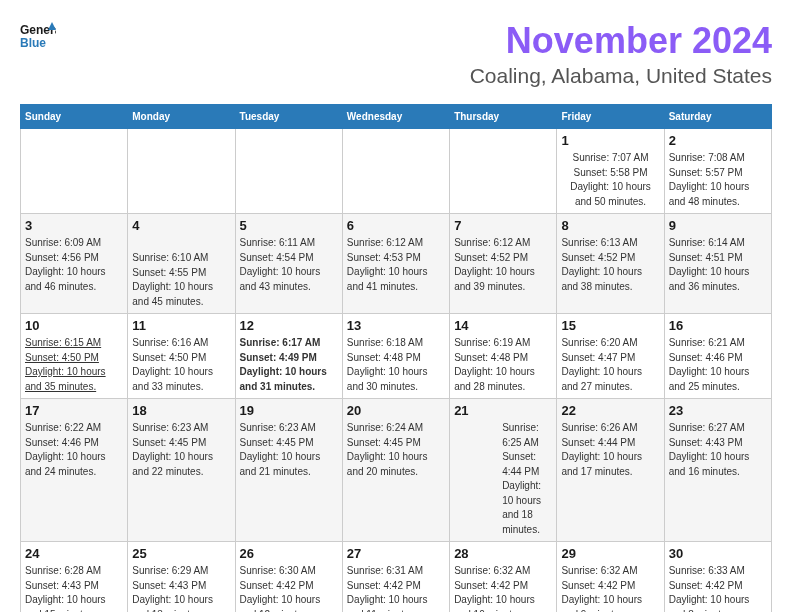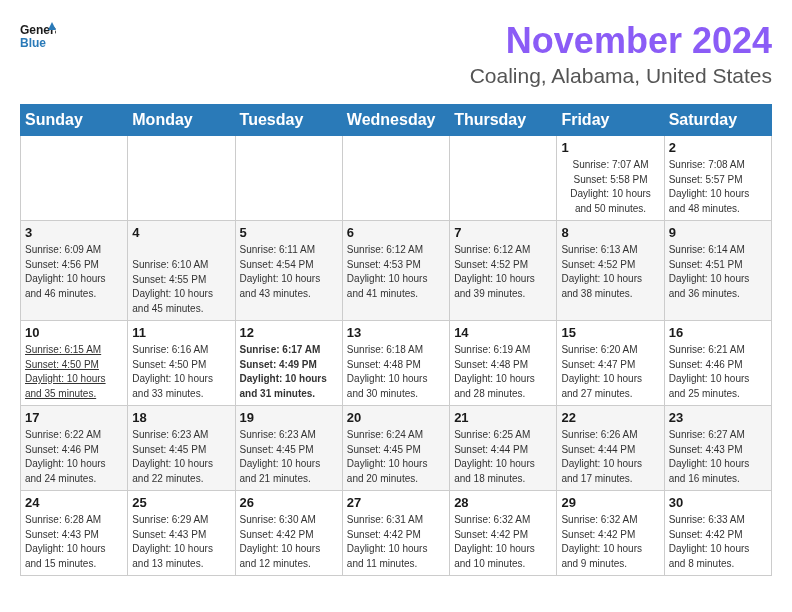--- a/index.html
+++ b/index.html
@@ -41,21 +41,21 @@
     .calendar-table {
       width: 100%;
       border-collapse: collapse;
       font-size: 11px;
     }
     .calendar-table thead tr th {
       background-color: #2a7ab8;
       color: #fff;
       padding: 6px 4px;
       text-align: left;
-      font-size: 16px;
+      font-size: 10px;
       font-weight: bold;
       border: 1px solid #2a7ab8;
     }
     .calendar-table tbody tr td {
       border: 1px solid #ccc;
       vertical-align: top;
       padding: 4px;
       height: 85px;
       width: calc(100% / 7);
       background: #fff;
@@ -255,21 +255,21 @@
         </td>
         <td>
           <div class="day-number">20</div>
           <div class="day-info" style="white-space: pre-line;">Sunrise: 6:24 AM
 Sunset: 4:45 PM
 Daylight: 10 hours
 and 20 minutes.</div>
         </td>
         <td>
           <div class="day-number">21</div>
-          <div class="day-info" style="white-space: pre-line;">Sunrise: 6:25 AM
+          <div class="day-info" style="white-space: pre-line; margin-left: 48px;">Sunrise: 6:25 AM
 Sunset: 4:44 PM
 Daylight: 10 hours
 and 18 minutes.</div>
         </td>
         <td>
           <div class="day-number">22</div>
           <div class="day-info" style="white-space: pre-line;">Sunrise: 6:26 AM
 Sunset: 4:44 PM
 Daylight: 10 hours
 and 17 minutes.</div>

